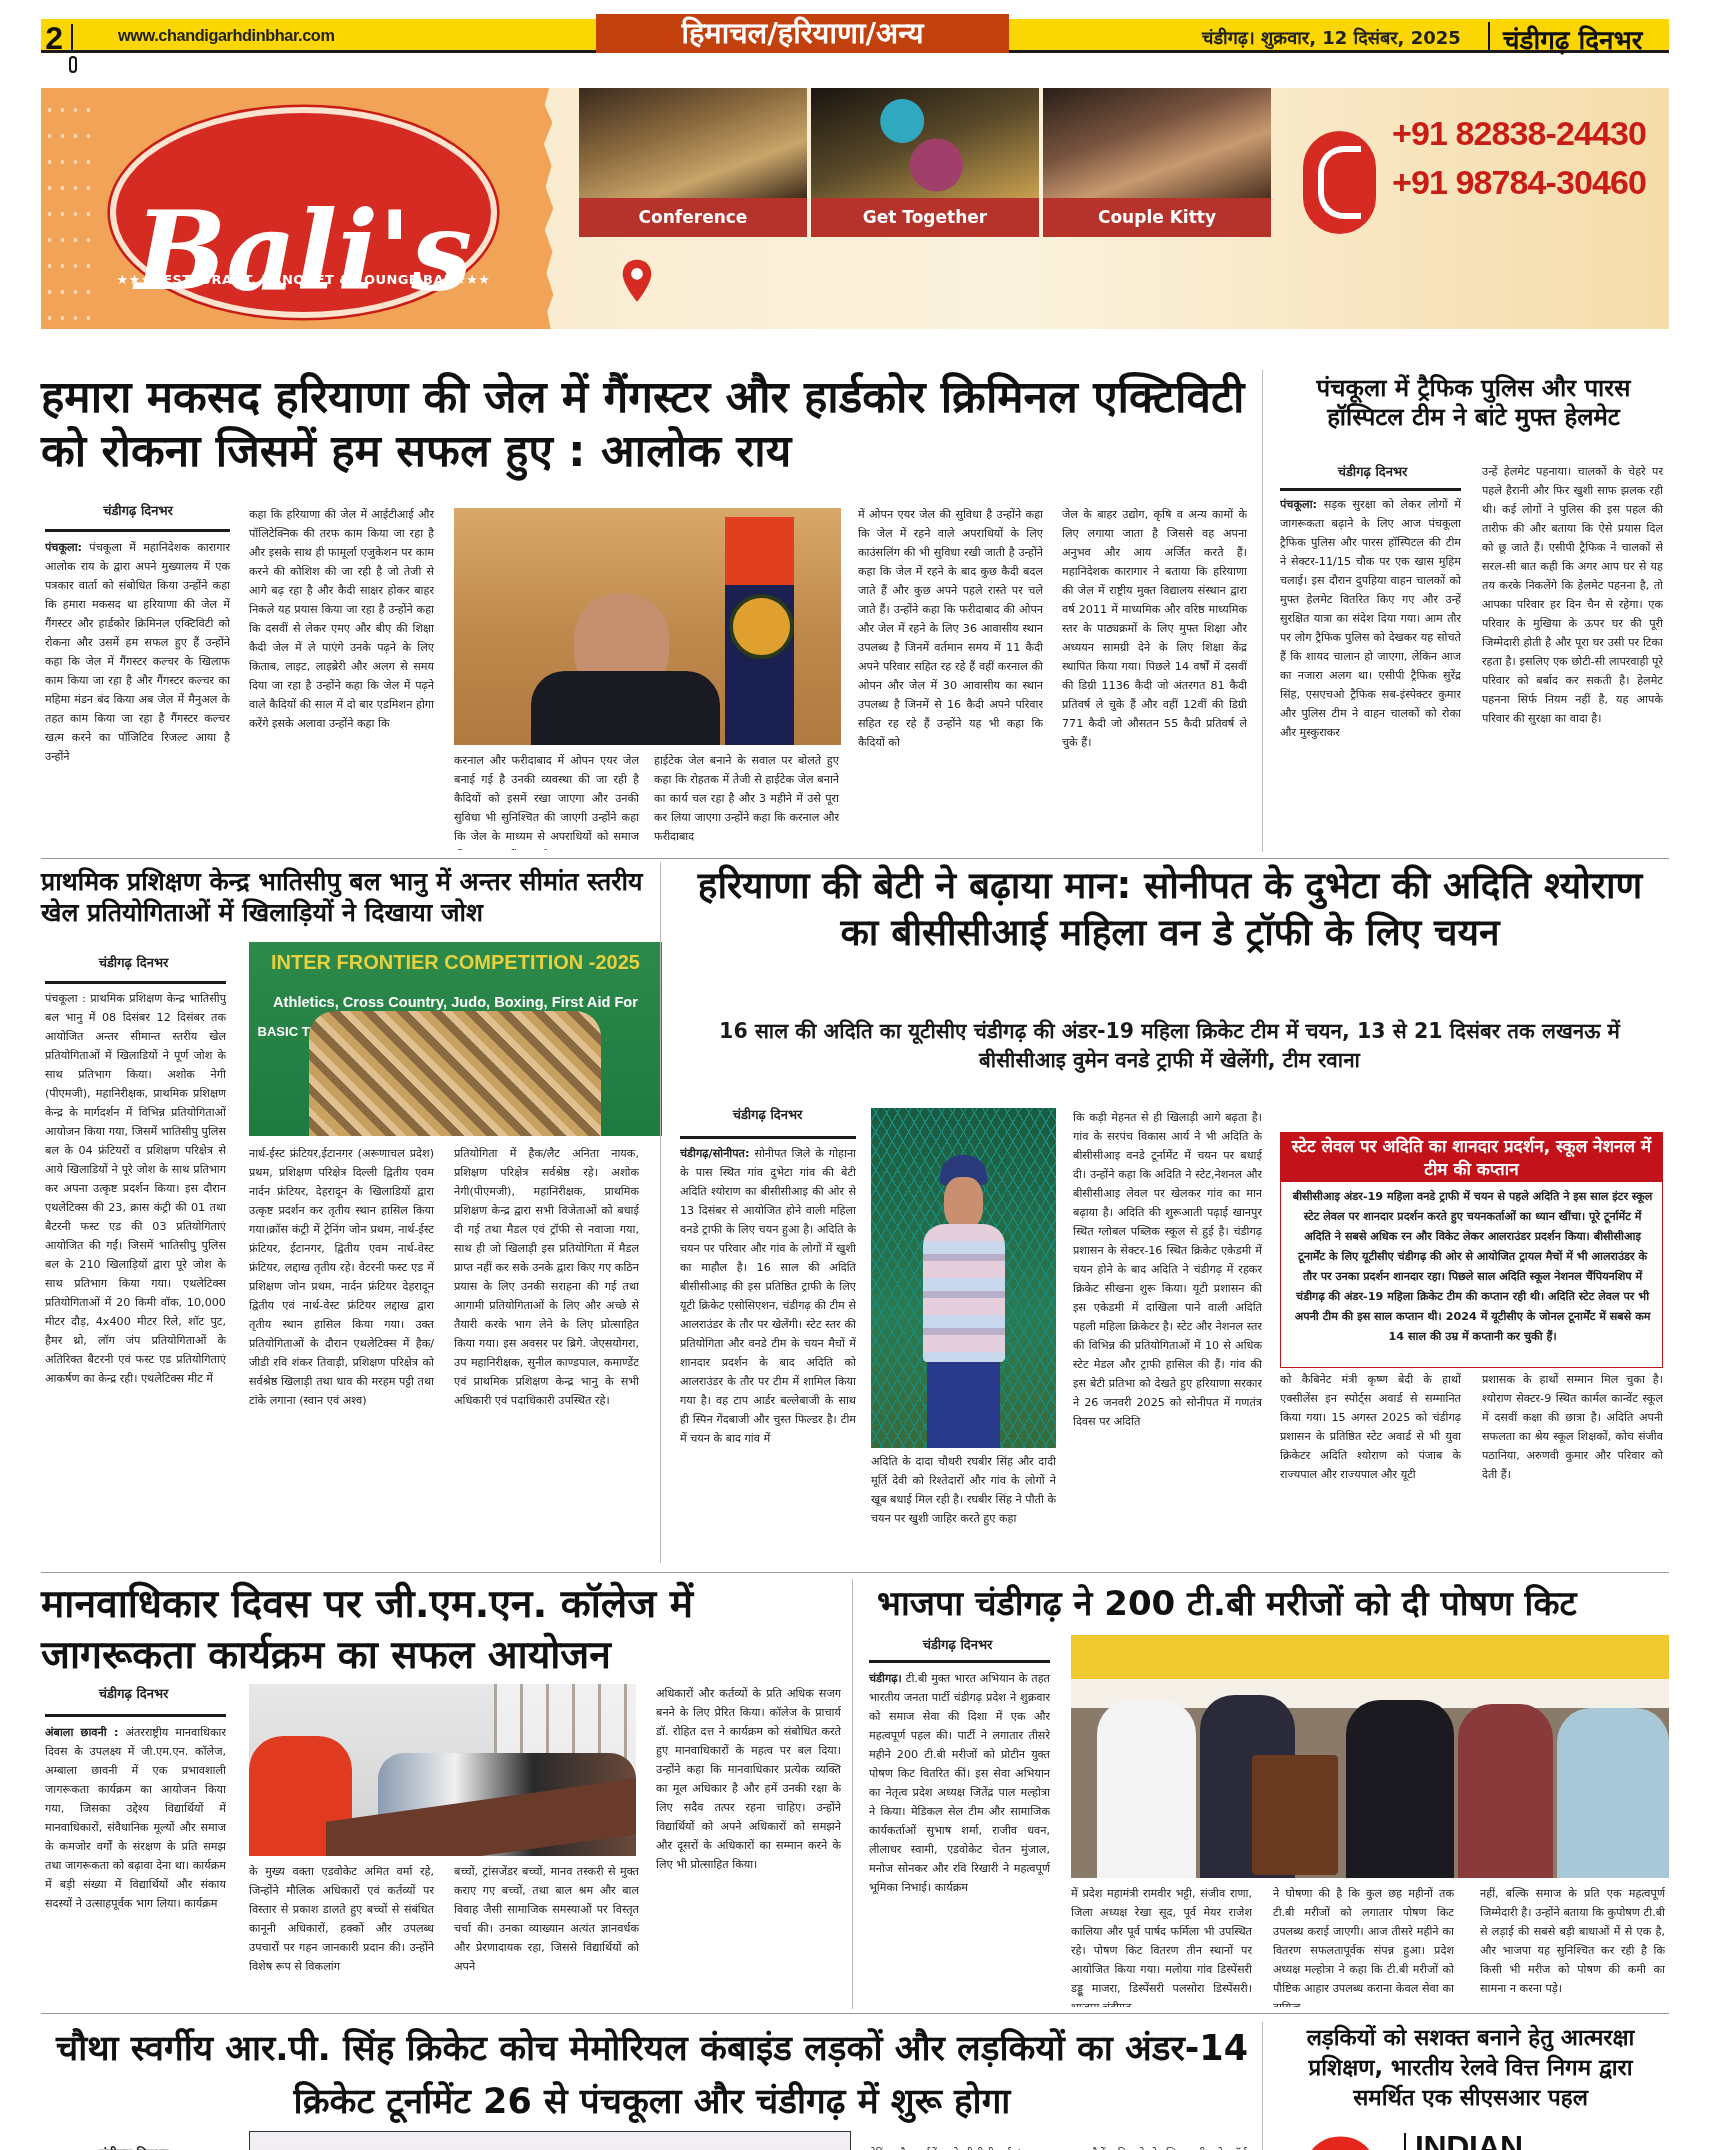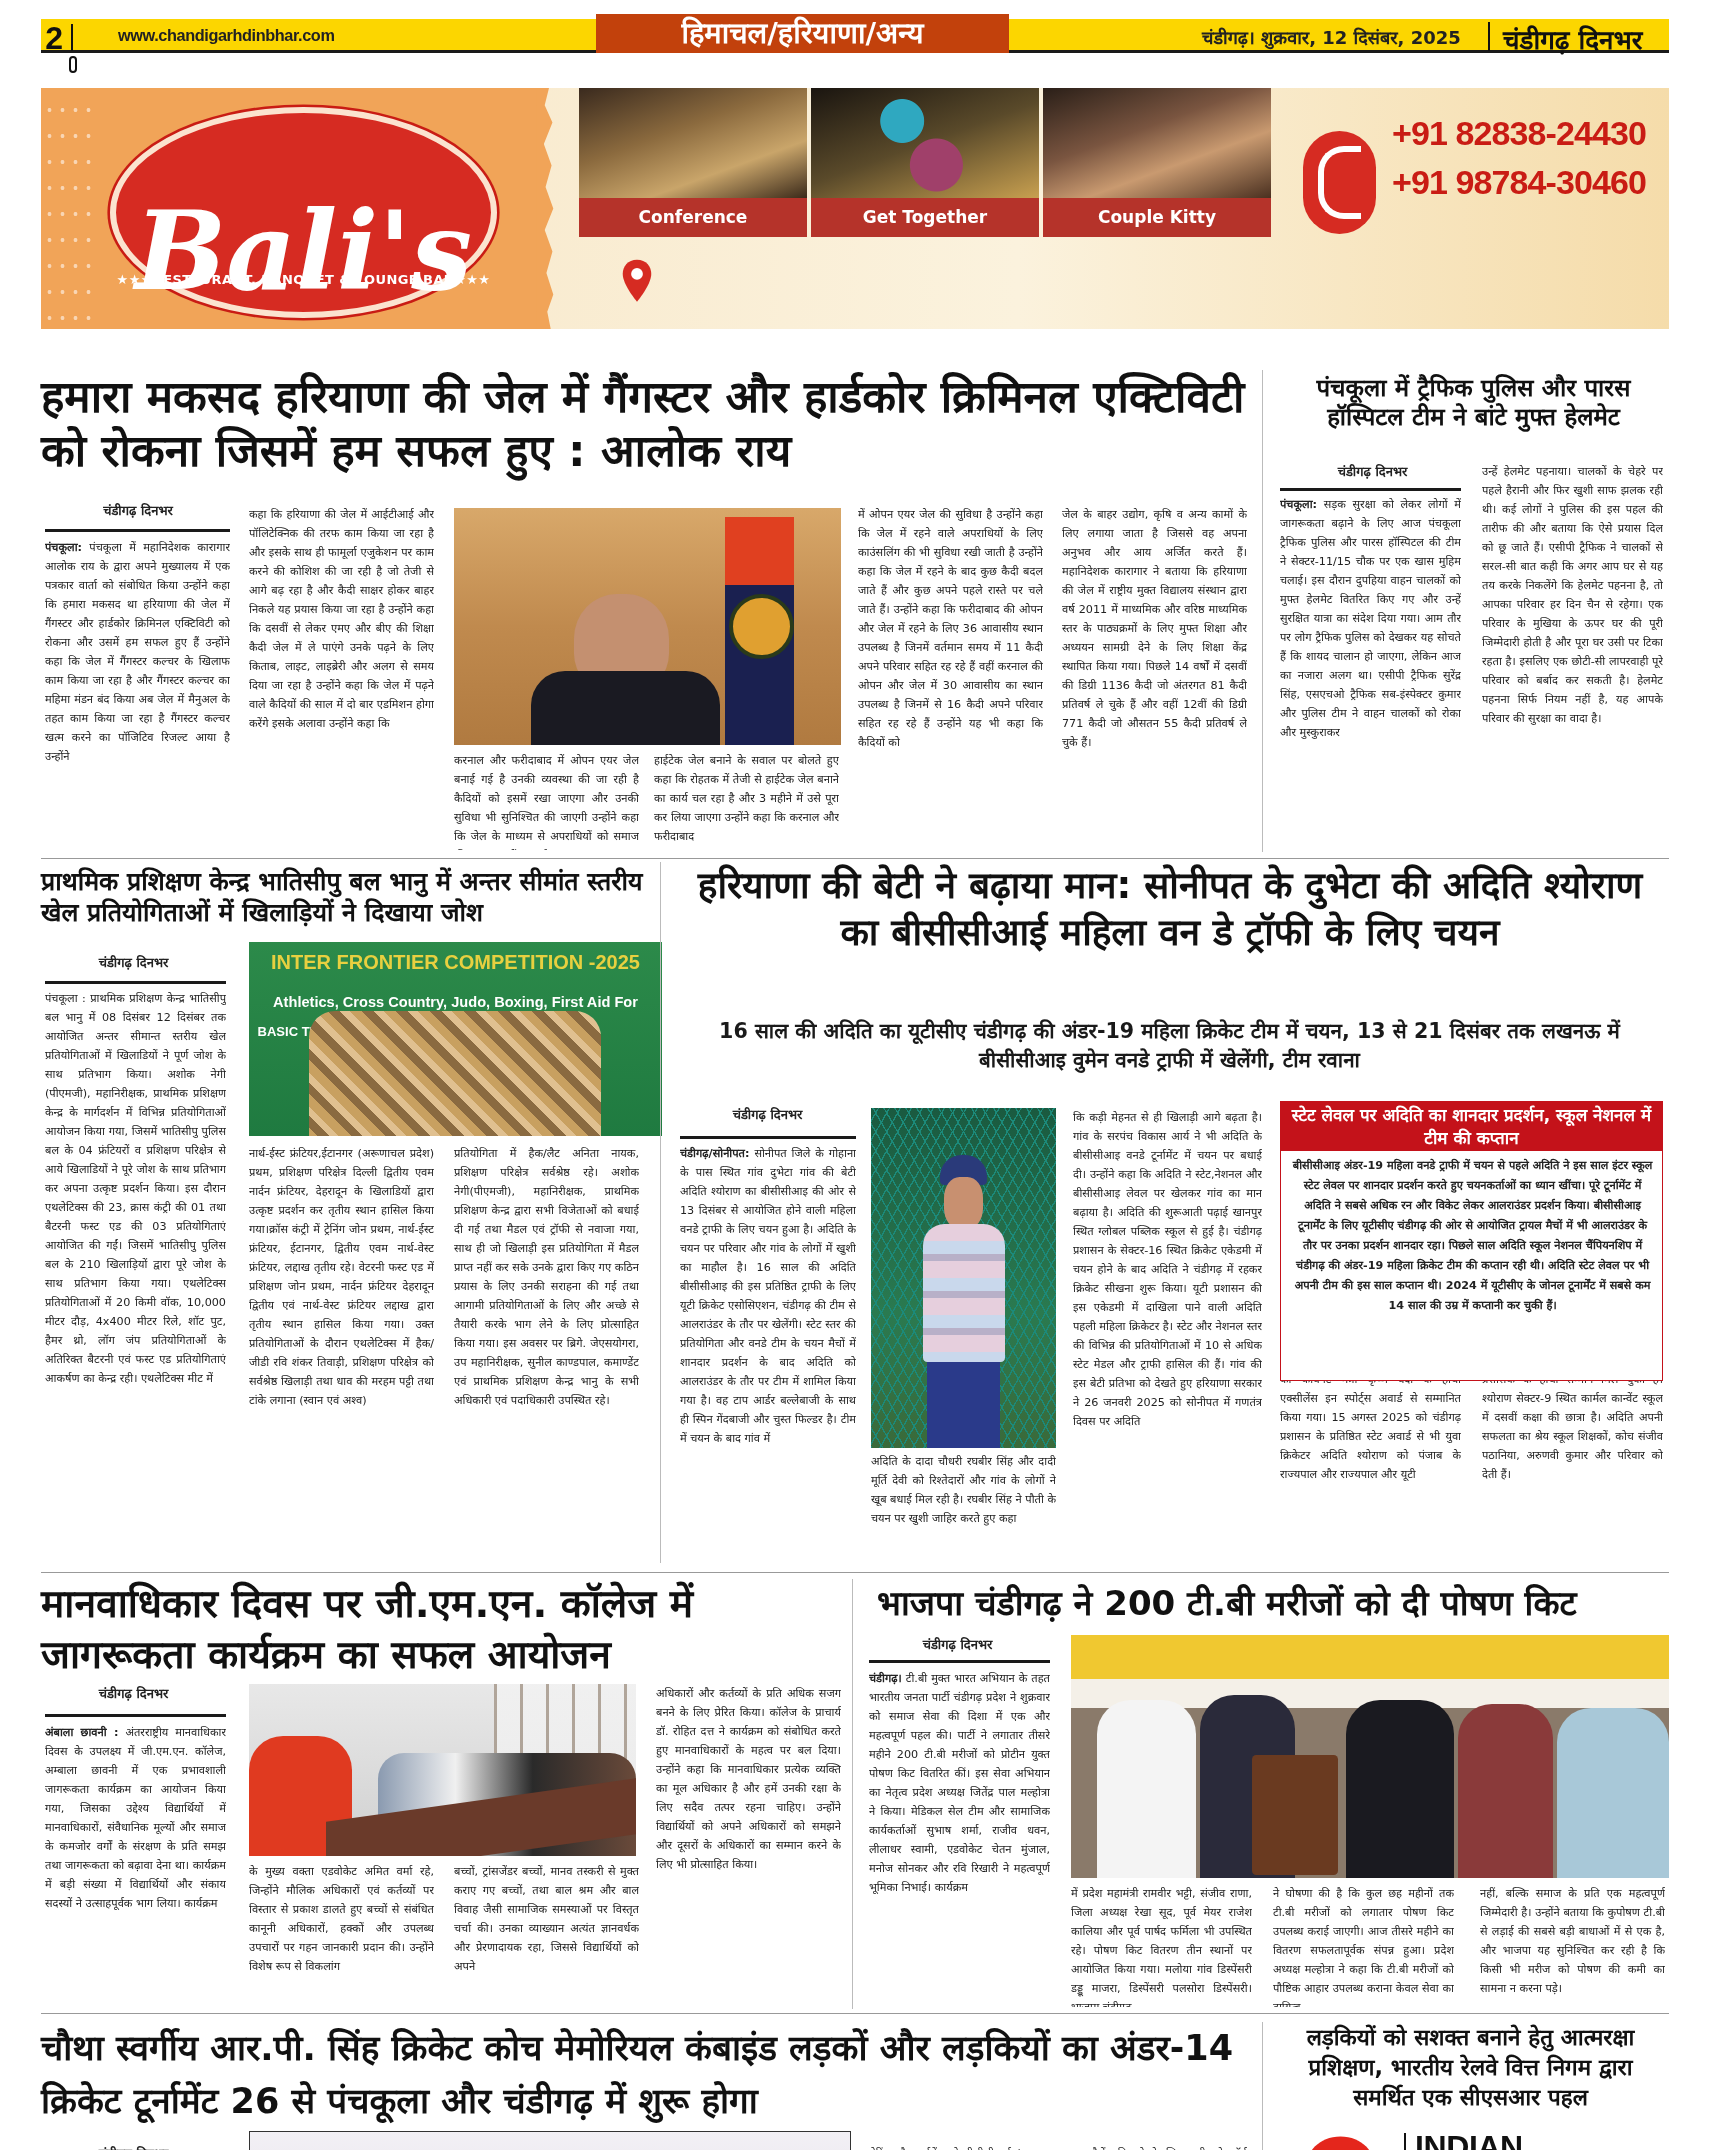--- a/index.html
+++ b/index.html
@@ -41,21 +41,21 @@
   .byline { font-weight: 700; font-size: 13px; color: #222; text-align: center; }
   .byrule { height: 2.6px; background: #1a1a1a; }
   .body { font-size: 11.2px; line-height: 19px; color: #222; text-align: justify; }
   .body b { font-weight: 900; }
   .col { position: absolute; overflow: hidden; }
   .rule-v { position: absolute; width: 1.3px; background: #bbb; }
   .rule-h { position: absolute; height: 1.3px; background: #555; }
   .photo { position: absolute; overflow: hidden; }
 
   
-  .redbox { left: 1280px; top: 1101px; width: 383px; height: 280px; border: 1.3px solid #c4121a; background: #fff; }
+  .redbox { left: 1280px; top: 1132px; width: 383px; height: 236px; border: 1.3px solid #c4121a; background: #fff; }
   .redbox-h { left: 0; top: 0; width: 100%; height: 49px; background: #c4121a; color: #fff; font-size: 17px; font-weight: 900; text-align: center; line-height: 23px; padding-top: 1.7px; }
   .redbox-b { left: 8.6px; top: 54px; width: 366px; font-size: 11.2px; font-weight: 700; line-height: 20px; text-align: center; color: #222; }
 
   
   .irfc-mark { left: 1293px; top: 2133px; width: 95px; height: 129px; }
   .irfc-bar { left: 1404px; top: 2133px; width: 1.7px; height: 129px; background: #111; }
   .irfc-name { left: 1415px; top: 2131px; font-family: "Liberation Sans", sans-serif; font-weight: 900; font-size: 32px; line-height: 32px; color: #111; letter-spacing: -0.4px; }
 </style>
 </head>
 <body>
@@ -193,21 +193,21 @@
   <div class="abs" style="left:275px;top:65px;width:108px;height:181px;border-radius:34px 34px 0 0;background:#1a1a20;"></div>
   <div class="abs" style="left:387px;top:69px;width:95px;height:176px;border-radius:34px 34px 0 0;background:#8a3a3a;"></div>
   <div class="abs" style="left:486px;top:73px;width:112px;height:172px;border-radius:34px 34px 0 0;background:#a8c8d8;"></div>
 </div>
 <div class="col body" style="left:1071px;top:1884px;width:181px;height:123px;">में प्रदेश महामंत्री रामवीर भट्टी, संजीव राणा, जिला अध्यक्ष रेखा सूद, पूर्व मेयर राजेश कालिया और पूर्व पार्षद फर्मिला भी उपस्थित रहे। पोषण किट वितरण तीन स्थानों पर आयोजित किया गया। मलोया गांव डिस्पेंसरी डड्डू माजरा, डिस्पेंसरी पलसोरा डिस्पेंसरी। भाजपा चंडीगढ़</div>
 <div class="col body" style="left:1273px;top:1884px;width:181px;height:123px;">ने घोषणा की है कि कुल छह महीनों तक टी.बी मरीजों को लगातार पोषण किट उपलब्ध कराई जाएगी। आज तीसरे महीने का वितरण सफलतापूर्वक संपन्न हुआ। प्रदेश अध्यक्ष मल्होत्रा ने कहा कि टी.बी मरीजों को पौष्टिक आहार उपलब्ध कराना केवल सेवा का दायित्व</div>
 <div class="col body" style="left:1480px;top:1884px;width:185px;height:123px;">नहीं, बल्कि समाज के प्रति एक महत्वपूर्ण जिम्मेदारी है। उन्होंने बताया कि कुपोषण टी.बी से लड़ाई की सबसे बड़ी बाधाओं में से एक है, और भाजपा यह सुनिश्चित कर रही है कि किसी भी मरीज को पोषण की कमी का सामना न करना पड़े।</div>
 
 <div class="rule-h" style="left:41px;top:2013px;width:1628px;height:0.9px;background:#999;"></div>
 
-<div class="abs hl" style="left:41px;top:2022px;width:1222px;font-size:35px;line-height:1.5;">चौथा स्वर्गीय आर.पी. सिंह क्रिकेट कोच मेमोरियल कंबाइंड लड़कों और लड़कियों का अंडर-14 क्रिकेट टूर्नामेंट 26 से पंचकूला और चंडीगढ़ में शुरू होगा</div>
+<div class="abs hl" style="left:41px;top:2022px;width:1222px;font-size:35px;text-align:center;line-height:1.5;">चौथा स्वर्गीय आर.पी. सिंह क्रिकेट कोच मेमोरियल कंबाइंड लड़कों और लड़कियों का अंडर-14 क्रिकेट टूर्नामेंट 26 से पंचकूला और चंडीगढ़ में शुरू होगा</div>
 <div class="abs byline" style="left:41px;top:2144px;width:185px;">चंडीगढ़ दिनभर</div>
 
 <div class="photo" style="left:249px;top:2131px;width:602px;height:280px;background:linear-gradient(180deg,#f2f0f5,#e8e0ea 40%,#d84040 80%,#e8e8e8);border:1.3px solid #333;">
   <div class="abs" style="left:4.3px;top:8.6px;font-family:'Liberation Sans',sans-serif;font-weight:900;font-size:56px;letter-spacing:-1.3px;color:#1a1a40;"><span>MEET THE CHAMPIONS</span></div>
 
 </div>
 
 <div class="col body" style="left:860px;top:2144px;width:185px;height:484px;">स्कोरिंग और टूर्नामेंट को बीसीसीआई / राज्य पैनल अंपायरों द्वारा कवर किया जाएगा। हरियाणा स्पोर्ट्स वेलफेयर एसोसिएशन (रजिस्टर्ड) के सेक्रेटरी जनरल अमरजीत कुमार ने कहा कि हरियाणा स्पोर्ट्स वेलफेयर एसोसिएशन (रजिस्टर्ड) का मुख्य मकसद “बेटी बचाओ, बेटी पढ़ाओ” की थीम पर ग्रासरूट लेवल पर क्रिकेट टूर्नामेंट आयोजित करना है जिसका मकसद लड़कियों के लिए दी जाने वाली फैसिलिटीज को बेहतर बनाना है। जबकि गिरते लड़कों का टूर्नामेंट ऑर्गनाइज करने का मुख्य मकसद जूनियर क्रिकेटरों को तैयार करना और उन्हें अपनी स्किल को बेहतर बनाने और नेशनल लेवल पर</div>
 <div class="col body" style="left:1062px;top:2144px;width:185px;height:484px;">अपना टैलेंट दिखाने के लिए सही प्लेटफॉर्म देना है। साथ ही, गांव के इलाकों/पिछड़े तबके/समाज के युवा पीढ़ी को नशे और ड्रग्स की लत से भी बचाना है। अपनी शुरुआत से ही हरियाणा स्पोर्ट्स वेलफेयर एसोसिएशन (पंजीकृत) पिछले 21 सालों (2004) से लगातार हरियाणा, ट्राई सिटी चंडीगढ़ और भारत के खासकर गांव के गरीब टैलेंटेड क्रिकेट खिलाड़ियों को हरियाणा और भारत में जमीनी स्तर के पुरुषों और महिलाओं के लिए क्रिकेट खेल को बढ़ावा देने और डेवलप करने के लिए लगातार काम कर रहा है। और लगातार क्रिकेट टूर्नामेंट के माध्यम से गरीब और गांव के प्रतिभाशाली खिलाड़ियों को अपनी प्रतिभा और कौशल दिखाने के लिए बड़े क्रिकेट मैदान में आयोजित टूर्नामेंट लगातार आयोजित कर रहा है।</div>
 <div class="rule-v" style="left:1262px;top:2022px;height:606px;"></div>

